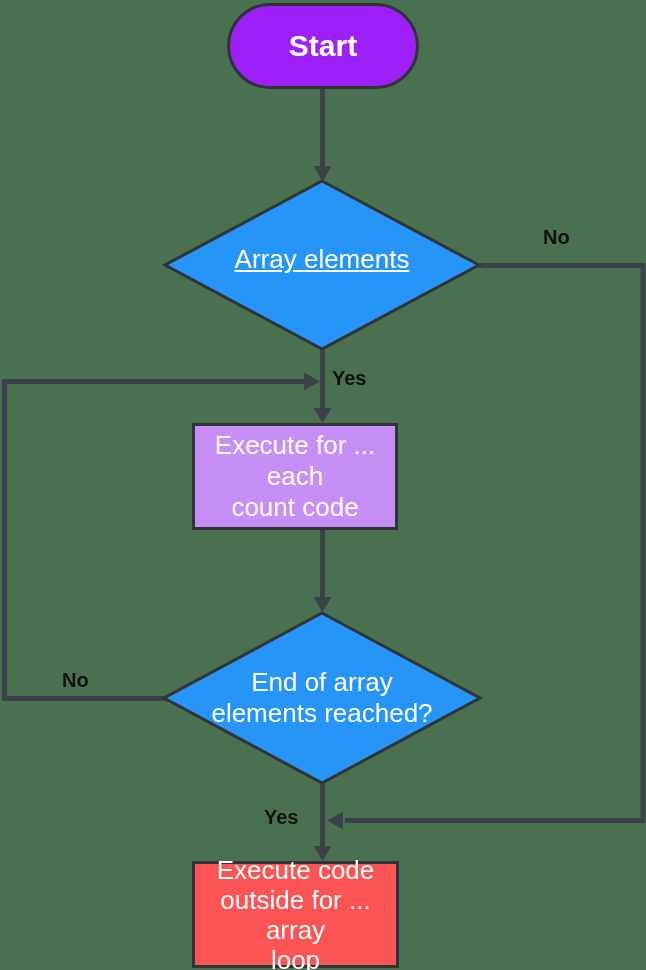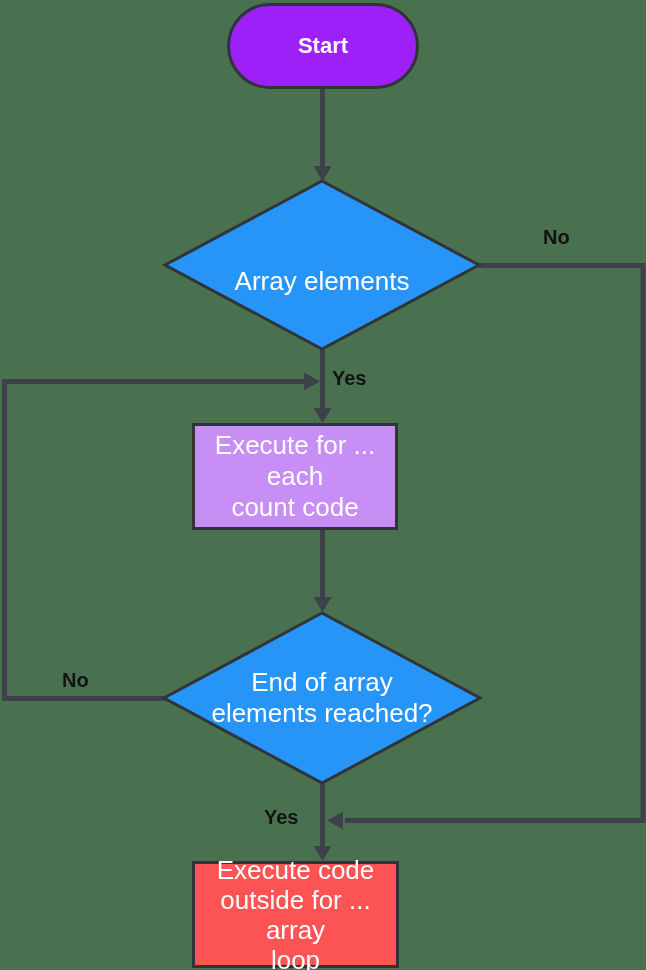--- a/index.html
+++ b/index.html
@@ -31,21 +31,21 @@
   .node{
     position:absolute;
     display:flex;flex-direction:column;align-items:center;justify-content:center;
     text-align:center;color:var(--node-text);
     box-sizing:border-box;
   }
   .terminator{
     background:var(--start-fill);
     border:3px solid var(--shape-border);
     border-radius:43px;
-    font-weight:bold;font-size:22px;
+    font-weight:bold;font-size:30px;
   }
   .process{
     border:3px solid var(--shape-border);
     font-size:26px;line-height:31px;
   }
   .process.purple{background:var(--process-fill);}
   .process.red{background:var(--end-fill);line-height:30px;}
   .decision-text{
     position:absolute;
     display:flex;flex-direction:column;align-items:center;justify-content:center;
@@ -86,21 +86,21 @@
     <polygon class="arrowhead" points="322.5,861 313.5,846 331.5,846"></polygon>
 
     <polygon class="decision-shape" points="322,181 479,265 322,349 165,265"></polygon>
     <polygon class="decision-shape" points="322,613 480,698 322,783 164,698"></polygon>
   </svg>
 
   <div class="node terminator" style="left:227px;top:3px;width:192px;height:86px;">
     <span>Start</span>
   </div>
 
-  <div class="decision-text" style="left:165px;top:197px;width:314px;height:168px;">
+  <div class="decision-text" style="left:165px;top:175px;width:314px;height:168px;text-decoration:underline;">
     <span>Array elements</span>
   </div>
 
   <div class="node process purple" style="left:192px;top:423px;width:206px;height:107px;">
     <span>Execute for ... each</span>
     <span>count code</span>
   </div>
 
   <div class="decision-text" style="left:164px;top:613px;width:316px;height:170px;">
     <span>End of array</span>

